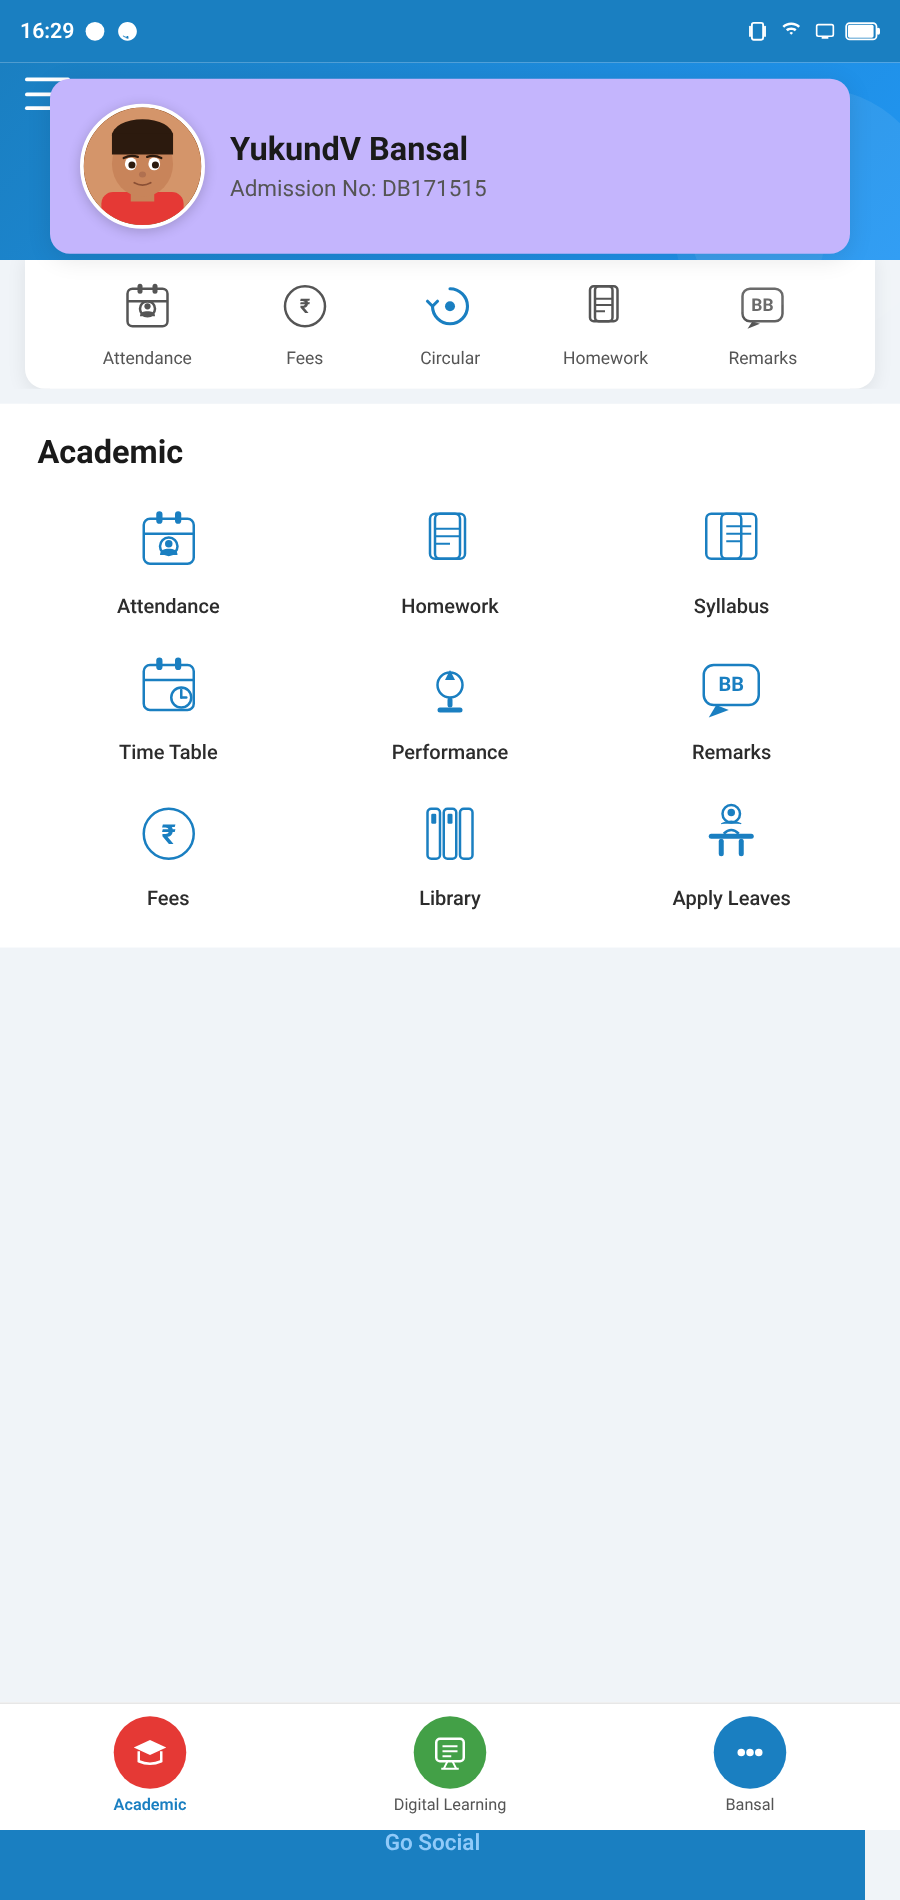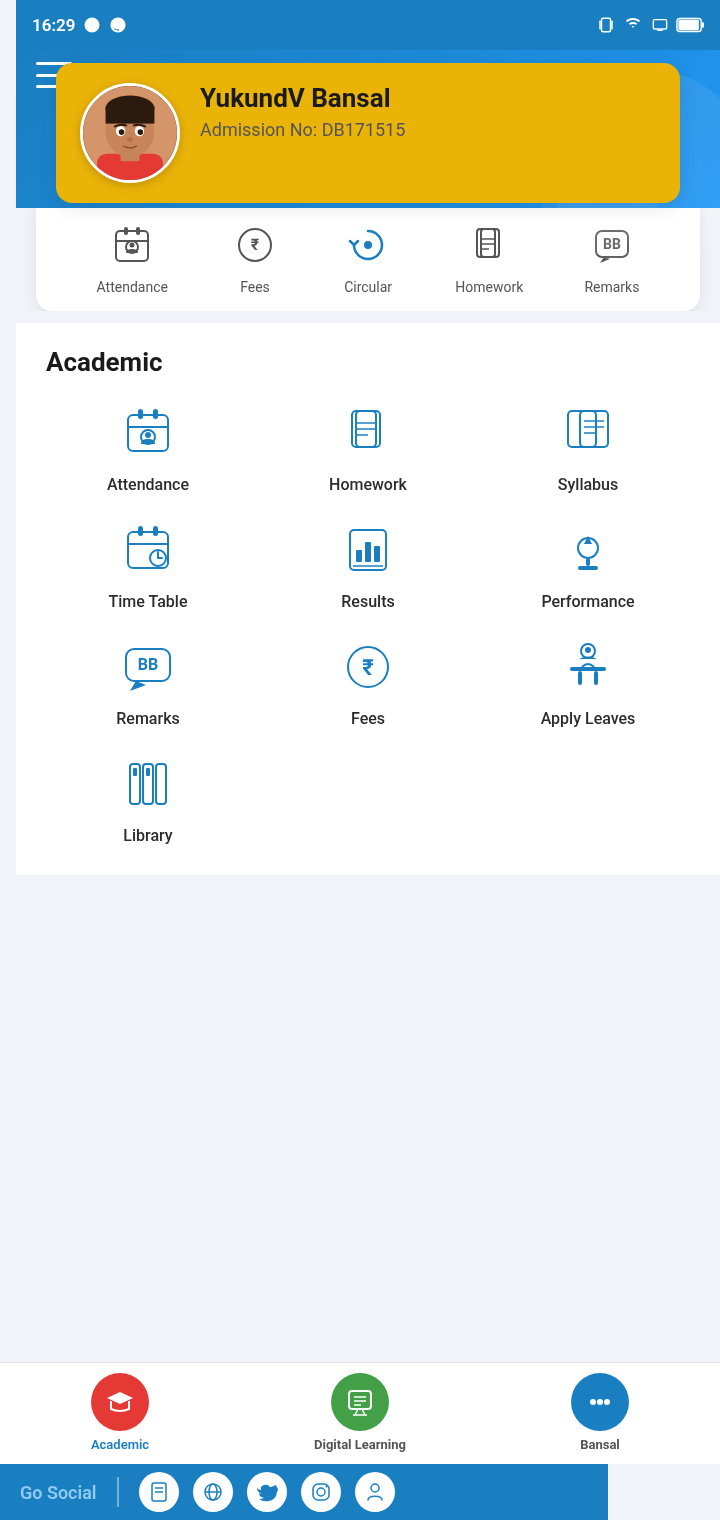--- a/index.html
+++ b/index.html
@@ -47,28 +47,29 @@
     }
     .hamburger span {
       display: block;
       height: 3px;
       background: white;
       border-radius: 2px;
     }
 
     
     .profile-card {
-      background: #eab308;
+      background: #c4b5fd;
       border-radius: 16px;
       margin: 0 20px;
       padding: 20px 24px;
       position: relative;
       z-index: 10;
       margin-top: -70px;
       display: flex;
+      align-items: center;
       gap: 20px;
       box-shadow: 0 4px 20px rgba(0,0,0,0.1);
     }
     .avatar-container {
       width: 100px;
       height: 100px;
       border-radius: 50%;
       overflow: hidden;
       border: 3px solid white;
       box-shadow: 0 2px 10px rgba(0,0,0,0.2);
@@ -180,36 +181,36 @@
       width: 58px;
       height: 58px;
       border-radius: 50%;
       display: flex;
       align-items: center;
       justify-content: center;
     }
     .bottom-nav-label {
       font-size: 13px;
       color: #555;
-      font-weight: bold;
     }
     .bottom-nav-label.active { color: #1a7fc1; font-weight: 600; }
 
     
     .social-bar {
       position: fixed;
       bottom: 0;
-      width: 608px;
+      width: 692px;
       height: 56px;
       background: #1a7fc1;
       display: flex;
       align-items: center;
       padding: 0 20px;
       gap: 20px;
       z-index: 100;
+      flex-direction: column;
     }
     .go-social-text {
       color: #90caf9;
       font-size: 18px;
       font-weight: 600;
       white-space: nowrap;
     }
     .social-divider {
       width: 2px;
       height: 30px;
@@ -248,21 +249,20 @@
       right: 60px;
       top: 80px;
       width: 120px;
       height: 120px;
       border-radius: 50%;
       background: rgba(255,255,255,0.06);
     }
 
     .wrapper {
       padding-bottom: 120px;
-      padding-left: 16px;
     }
   </style>
 </head>
 <body>
 
 <div class="wrapper">
 
   <div class="status-bar">
     <div class="status-bar-left">
       <span style="font-size:17px;font-weight:600;">16:29</span>
@@ -464,32 +464,20 @@
             <rect x="18" y="4" width="5" height="10" rx="2.5" fill="#1a7fc1"></rect>
             <rect x="33" y="4" width="5" height="10" rx="2.5" fill="#1a7fc1"></rect>
             <circle cx="38" cy="36" r="8" fill="white" stroke="#1a7fc1" stroke-width="2"></circle>
             <line x1="38" y1="30" x2="38" y2="36" stroke="#1a7fc1" stroke-width="2" stroke-linecap="round"></line>
             <line x1="38" y1="36" x2="42" y2="36" stroke="#1a7fc1" stroke-width="2" stroke-linecap="round"></line>
           </svg>
         </div>
         <span class="grid-label">Time Table</span>
       </div>
 
-      <div class="grid-item">
-        <div class="grid-icon">
-          <svg width="56" height="56" viewBox="0 0 56 56" fill="none">
-            <rect x="10" y="8" width="36" height="40" rx="4" stroke="#1a7fc1" stroke-width="2" fill="none"></rect>
-            <rect x="16" y="28" width="6" height="12" fill="#1a7fc1" rx="1"></rect>
-            <rect x="25" y="20" width="6" height="20" fill="#1a7fc1" rx="1"></rect>
-            <rect x="34" y="24" width="6" height="16" fill="#1a7fc1" rx="1"></rect>
-            <line x1="13" y1="44" x2="43" y2="44" stroke="#1a7fc1" stroke-width="1.5"></line>
-          </svg>
-        </div>
-        <span class="grid-label">Results</span>
-      </div>
 
       <div class="grid-item">
         <div class="grid-icon">
           <svg width="56" height="56" viewBox="0 0 56 56" fill="none">
             <circle cx="28" cy="26" r="10" fill="none" stroke="#1a7fc1" stroke-width="2"></circle>
             <path d="M24 22 L32 22 L28 14 Z" fill="#1a7fc1"></path>
             <rect x="26" y="36" width="4" height="8" fill="#1a7fc1" rx="2"></rect>
             <rect x="18" y="44" width="20" height="4" rx="2" fill="#1a7fc1"></rect>
           </svg>
         </div>
@@ -509,51 +497,51 @@
       </div>
 
       <div class="grid-item">
         <div class="grid-icon">
           <svg width="56" height="56" viewBox="0 0 56 56" fill="none">
             <circle cx="28" cy="28" r="20" stroke="#1a7fc1" stroke-width="2" fill="none"></circle>
             <text x="28" y="36" text-anchor="middle" fill="#1a7fc1" font-size="22" font-weight="bold">₹</text>
           </svg>
         </div>
         <span class="grid-label">Fees</span>
-      </div>
-
-      <div class="grid-item">
-        <div class="grid-icon">
-          <svg width="56" height="56" viewBox="0 0 56 56" fill="none">
-
-            <circle cx="28" cy="12" r="7" fill="none" stroke="#1a7fc1" stroke-width="2"></circle>
-            <circle cx="28" cy="11" r="3" fill="#1a7fc1"></circle>
-            <path d="M20 20 Q28 16 36 20" fill="#1a7fc1" stroke="#1a7fc1" stroke-width="1"></path>
-
-            <rect x="10" y="28" width="36" height="4" rx="2" fill="#1a7fc1"></rect>
-            <rect x="18" y="32" width="4" height="14" rx="2" fill="#1a7fc1"></rect>
-            <rect x="34" y="32" width="4" height="14" rx="2" fill="#1a7fc1"></rect>
-
-            <path d="M22 28 Q28 22 34 28" fill="none" stroke="#1a7fc1" stroke-width="2"></path>
-          </svg>
-        </div>
-        <span class="grid-label">Apply Leaves</span>
       </div>
 
       <div class="grid-item">
         <div class="grid-icon">
           <svg width="56" height="56" viewBox="0 0 56 56" fill="none">
             <rect x="10" y="8" width="10" height="40" rx="3" stroke="#1a7fc1" stroke-width="2" fill="none"></rect>
             <rect x="23" y="8" width="10" height="40" rx="3" stroke="#1a7fc1" stroke-width="2" fill="none"></rect>
             <rect x="36" y="8" width="10" height="40" rx="3" stroke="#1a7fc1" stroke-width="2" fill="none"></rect>
             <rect x="13" y="12" width="4" height="8" rx="1" fill="#1a7fc1"></rect>
             <rect x="26" y="12" width="4" height="8" rx="1" fill="#1a7fc1"></rect>
           </svg>
         </div>
         <span class="grid-label">Library</span>
+      </div>
+
+      <div class="grid-item">
+        <div class="grid-icon">
+          <svg width="56" height="56" viewBox="0 0 56 56" fill="none">
+
+            <circle cx="28" cy="12" r="7" fill="none" stroke="#1a7fc1" stroke-width="2"></circle>
+            <circle cx="28" cy="11" r="3" fill="#1a7fc1"></circle>
+            <path d="M20 20 Q28 16 36 20" fill="#1a7fc1" stroke="#1a7fc1" stroke-width="1"></path>
+
+            <rect x="10" y="28" width="36" height="4" rx="2" fill="#1a7fc1"></rect>
+            <rect x="18" y="32" width="4" height="14" rx="2" fill="#1a7fc1"></rect>
+            <rect x="34" y="32" width="4" height="14" rx="2" fill="#1a7fc1"></rect>
+
+            <path d="M22 28 Q28 22 34 28" fill="none" stroke="#1a7fc1" stroke-width="2"></path>
+          </svg>
+        </div>
+        <span class="grid-label">Apply Leaves</span>
       </div>
 
     </div>
   </div>
 
 </div>
 
 <div class="bottom-nav">
 
   <div class="bottom-nav-item">

